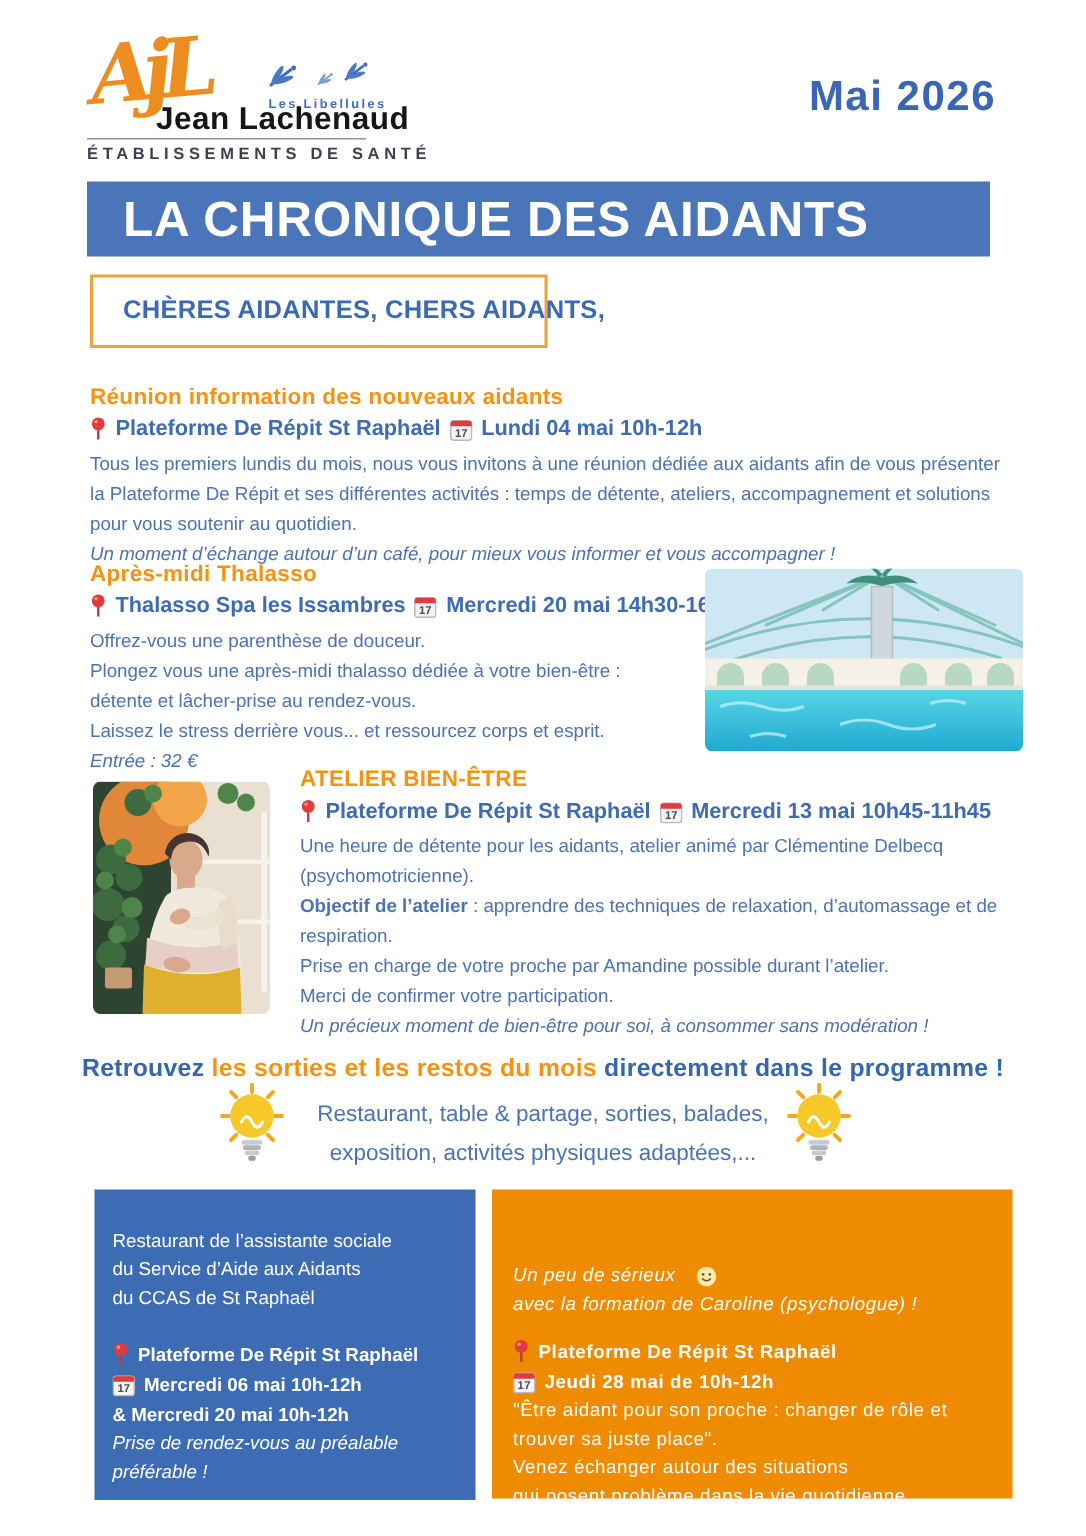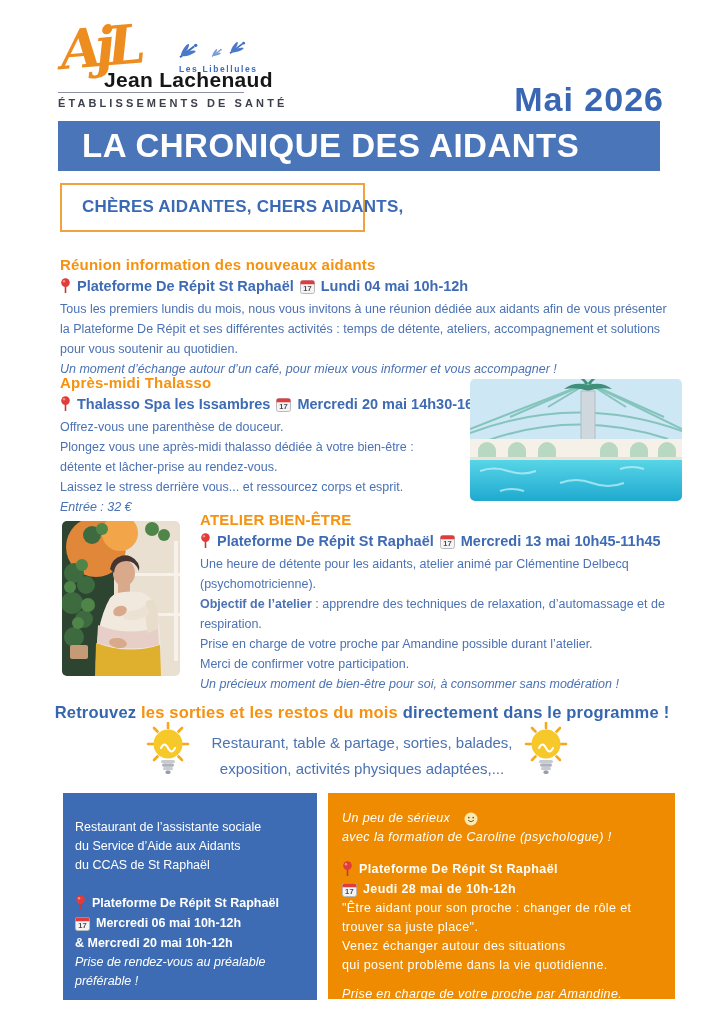--- a/index.html
+++ b/index.html
@@ -13,22 +13,22 @@
               font-style:italic; font-weight:bold; font-size:54px; line-height:1;
               color:#ee8d1f; letter-spacing:-7px; transform:rotate(-5deg); }
   .dragonflies { position:absolute; left:120px; top:12px; }
   .libellules { position:absolute; left:121px; top:40px; font-size:8.5px; font-weight:bold;
                 letter-spacing:1.6px; color:#3a6cc0; white-space:nowrap; }
   .brand { position:absolute; left:46px; top:44px; font-size:21px; font-weight:bold;
            color:#161616; letter-spacing:0.3px; white-space:nowrap; }
   .tagline { position:absolute; left:0; top:68px; width:186px; border-top:1.5px solid #8b94a6;
              padding-top:4px; font-size:11px; font-weight:bold; letter-spacing:3.1px;
              color:#3d3f4c; white-space:nowrap; }
-  .issue-date { position:absolute; right:60px; top:48px; font-size:34px; font-weight:bold;
-                color:#3a67b3; letter-spacing:1px;margin-top:32px; }
+  .issue-date { position:absolute; right:60px; top:48px; font-size:28px; font-weight:bold;
+                color:#3a67b3; letter-spacing:1px; }
 
   
   .banner { position:absolute; left:58px; top:121px; width:602px; height:50px; background:#4a76b9; }
   .banner-title { font-size:33px; font-weight:bold; color:#ffffff; line-height:50px;
                   padding-left:24px; letter-spacing:0.5px; white-space:nowrap; }
 
   
   .greeting { position:absolute; left:60px; top:183px; width:305px; height:49px;
               border:2.5px solid #f0a23c; background:#fff; }
   .greeting-text { font-size:17px; font-weight:bold; color:#3b6ab5; line-height:44px;
@@ -65,21 +65,21 @@
   .info-box { position:absolute; top:793px; color:#ffffff; font-size:12.5px; line-height:19px; }
   .blue-box { left:63px; width:254px; height:207px; background:#3d6cb4; padding:25px 12px 0 12px; }
   .orange-box { left:328px; width:347px; height:206px; background:#ef8b00;
                 padding:16px 14px 0 14px; letter-spacing:0.4px; }
   .box-line { white-space:nowrap; }
   .box-bold { font-weight:bold; line-height:20px; }
   .box-italic { font-style:italic; }
   .box-row { display:flex; align-items:center; gap:6px; font-weight:bold; line-height:20px; white-space:nowrap; }
   .box-row svg { flex:0 0 auto; }
   .spacer18 { height:18px; } .spacer12 { height:12px; } .spacer10 { height:10px; }
-  .intro-italic { font-style:italic; display:flex; align-items:center; gap:14px; white-space:nowrap; }
+  .intro-italic { font-style:italic; display:flex; align-items:center; gap:14px; white-space:nowrap;margin-top:32px; }
 </style>
 </head>
 <body>
 
 <svg width="0" height="0" style="position:absolute">
   <defs>
     <g id="dfly">
       <line x1="0" y1="12" x2="13" y2="2" stroke="#3a6cc0" stroke-width="1.8"></line>
       <circle cx="14.3" cy="1.2" r="1.5" fill="#3a6cc0"></circle>
       <ellipse cx="4.5" cy="5.5" rx="6.5" ry="1.7" fill="#4a79c8" transform="rotate(-58 4.5 5.5)"></ellipse>

